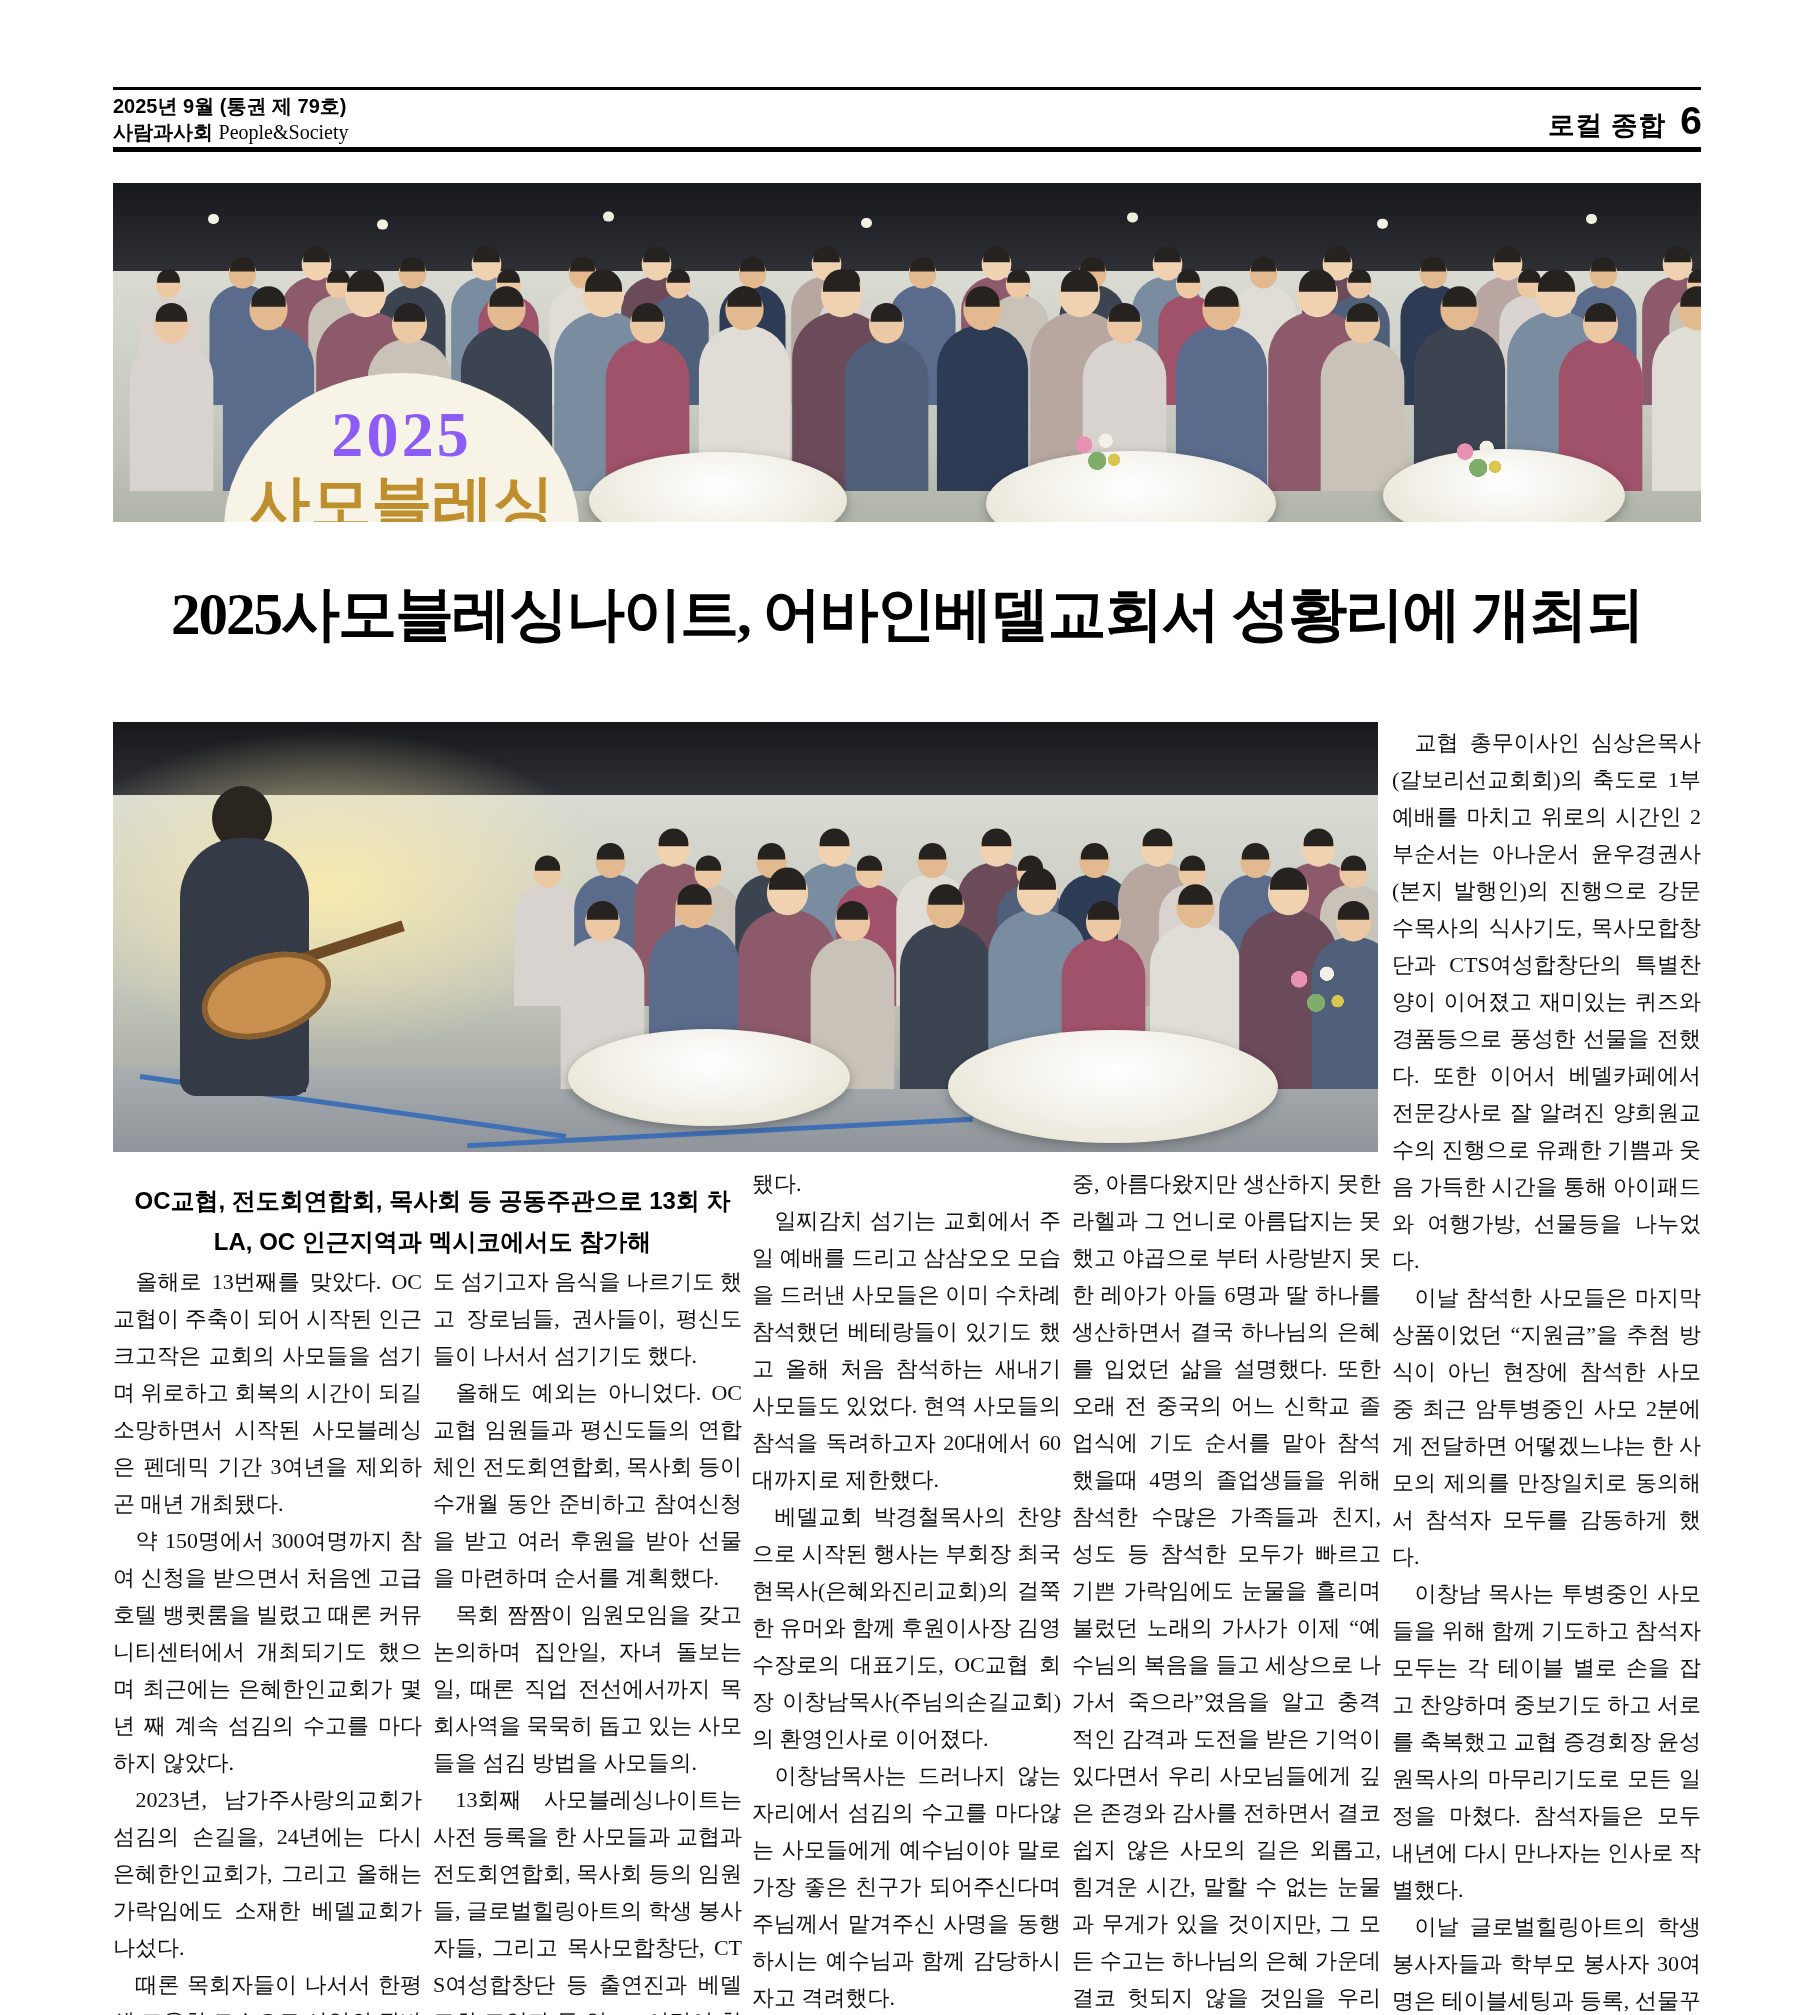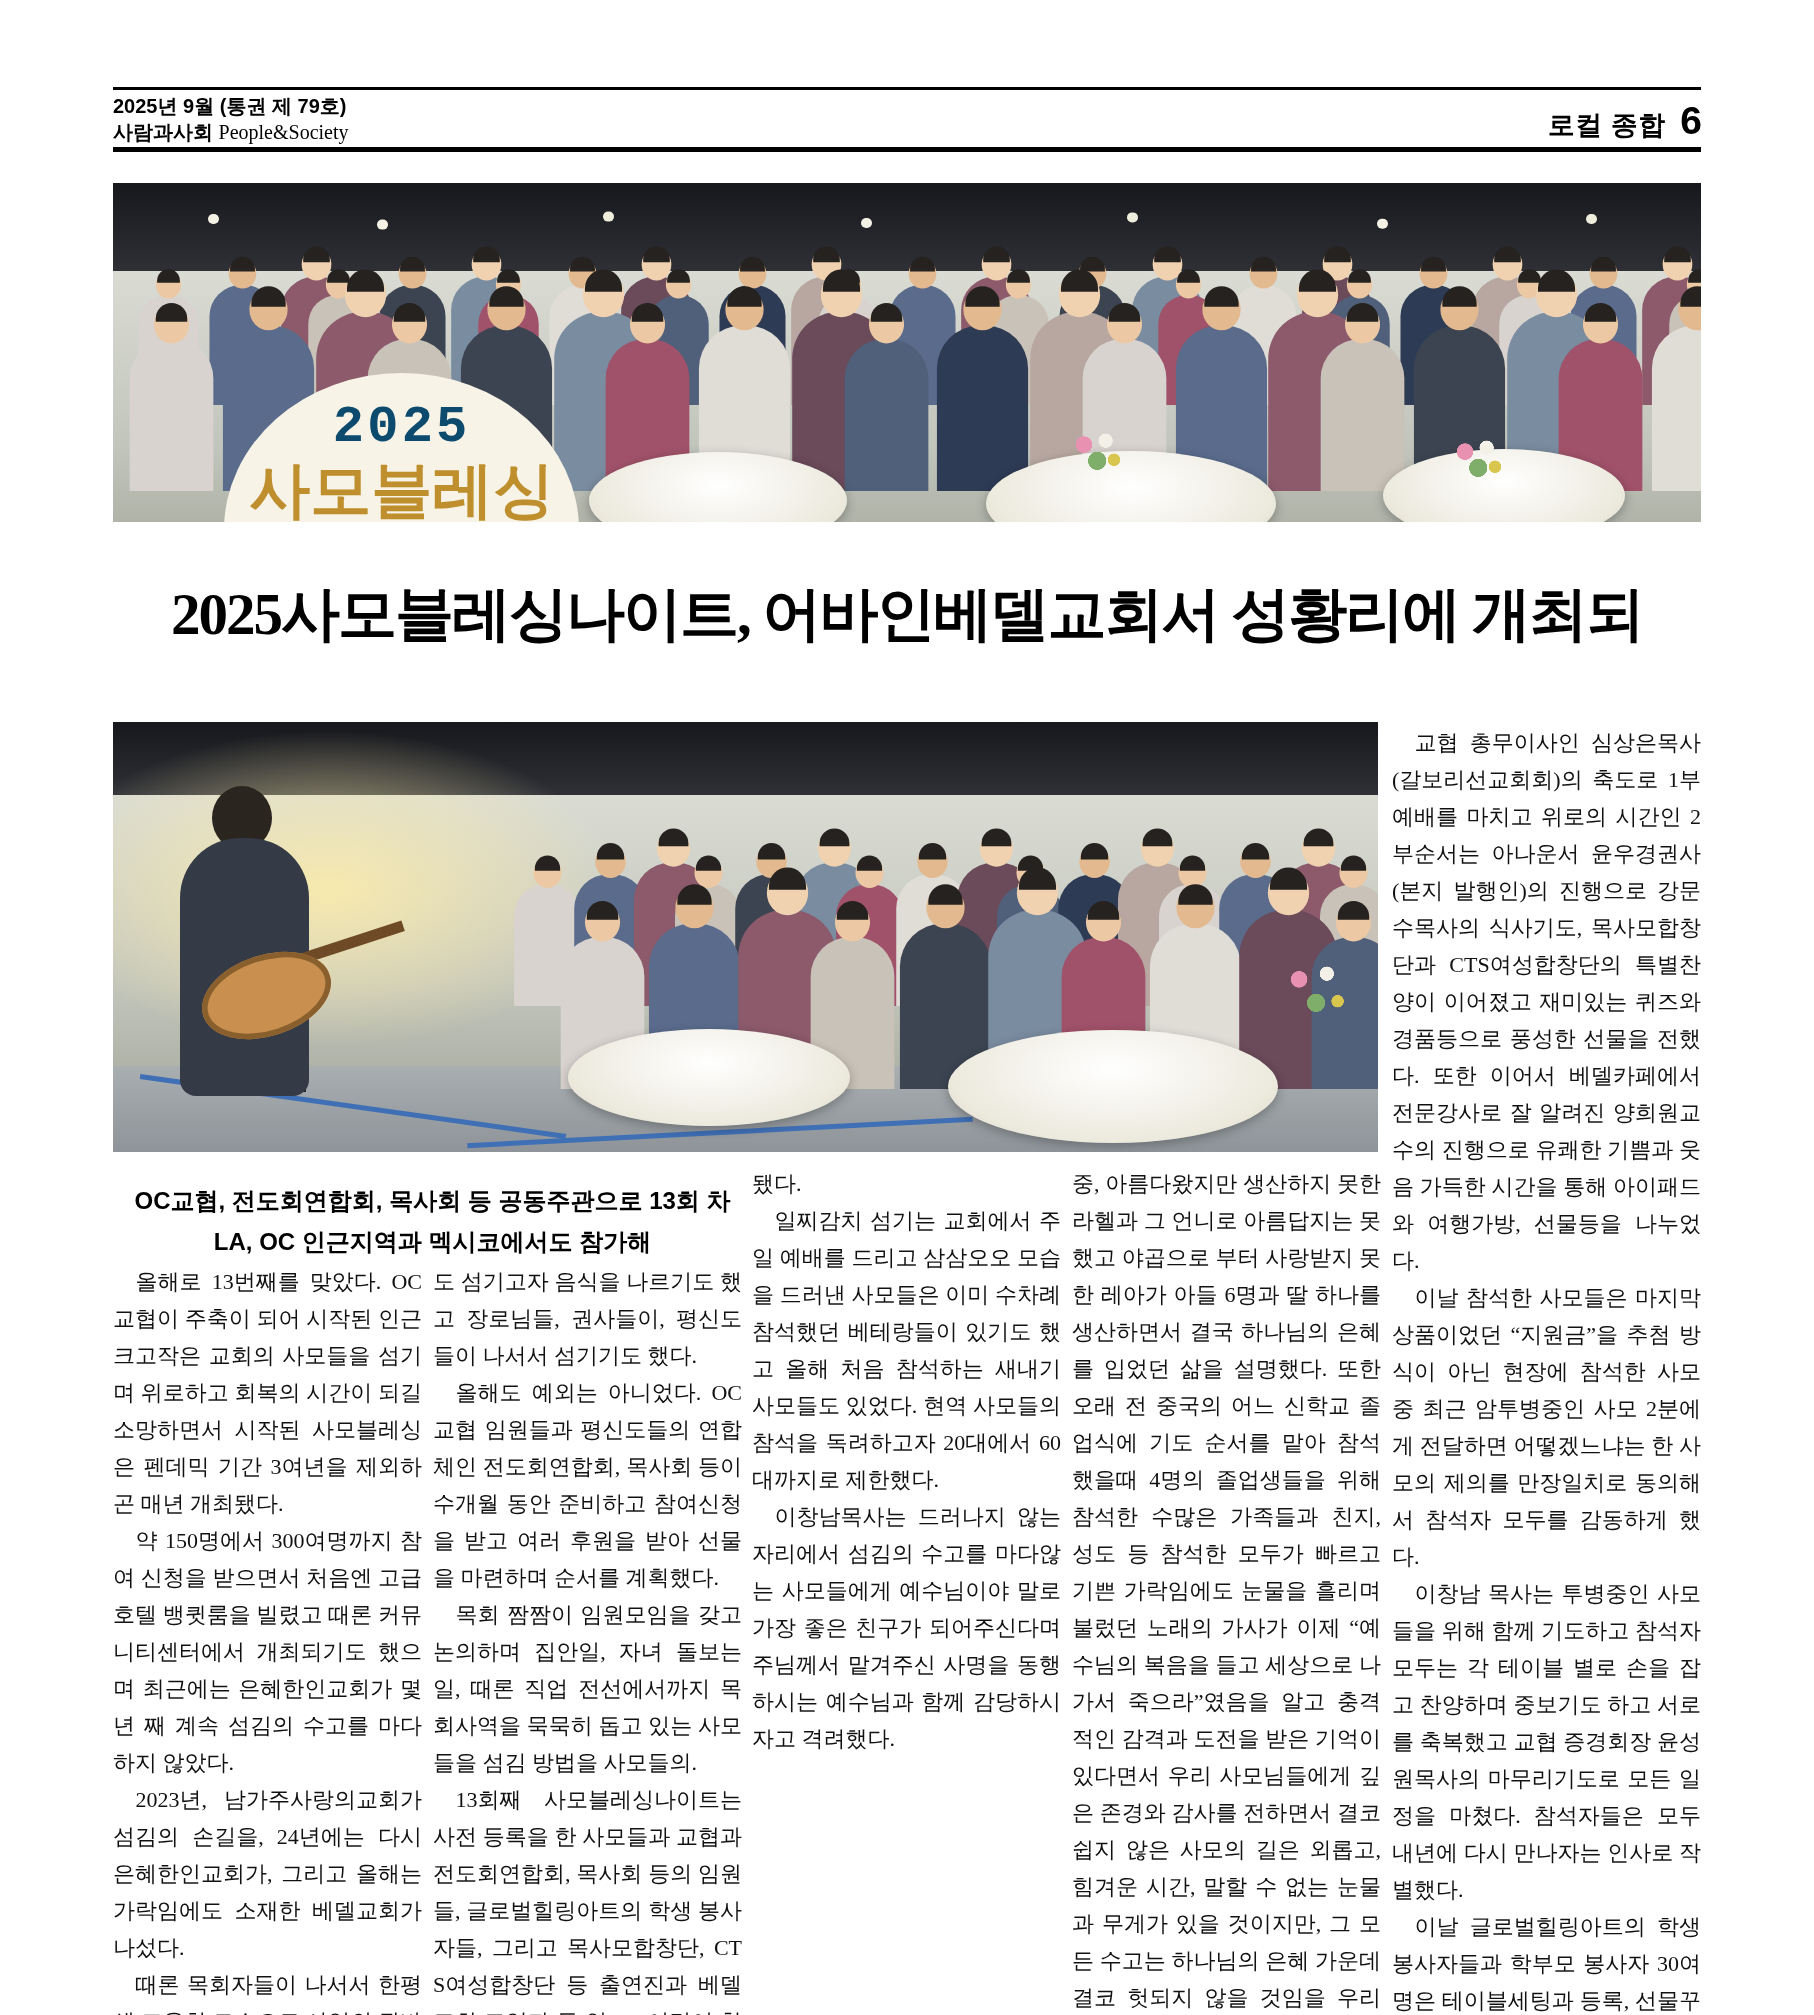--- a/index.html
+++ b/index.html
@@ -41,22 +41,22 @@
   .person{position:absolute;bottom:0;}
   .person .head{width:39px;height:42px;border-radius:50%;margin:0 auto;position:relative;}
   .person .head::before{content:"";position:absolute;top:-3.2px;left:2.4px;right:2.4px;height:21px;
             border-radius:22px 22px 0 0;background:#26221f;}
   .person .torso{width:93px;height:169px;border-radius:44px 44px 0 0;margin-top:-4.8px;}
 
   
   .badge{position:absolute;left:7%;top:56%;width:355px;height:314px;border-radius:50%;
          background:#f7f3e6;display:flex;flex-direction:column;align-items:center;
          padding-top:28px;box-sizing:border-box;text-align:center;}
-  .badge-year{font-family:Liberation Mono, monospace;font-weight:700;font-size:52px;
-              letter-spacing:3.2px;color:#0c4a6e;line-height:1.05;}
+  .badge-year{font-family:Liberation Serif, serif;font-weight:700;font-size:64px;
+              letter-spacing:3.2px;color:#8b5cf6;line-height:1.05;}
   .badge-line{font-family:"Liberation Sans",sans-serif;font-weight:700;font-size:61px;
               color:#bf8f2d;line-height:1.15;}
 
   
   .glow{position:absolute;left:-6%;top:2%;width:46%;height:74%;
         background:radial-gradient(closest-side,rgba(255,238,170,.85),rgba(255,238,170,0));}
   .guitarist{position:absolute;left:4%;bottom:14%;width:169px;height:306px;}
   .guitarist .g-head{position:absolute;left:48px;top:0;width:60px;height:64px;border-radius:50%;background:#2b2520;}
   .guitarist .g-body{position:absolute;left:16px;top:52px;width:129px;height:258px;border-radius:60px 60px 16px 16px;background:#343a46;}
   .guitarist .g-guitar{position:absolute;left:36px;top:169px;width:133px;height:81px;border-radius:50%;
@@ -466,20 +466,21 @@
 
   <p class="para no-indent">도 섬기고자 음식을 나르기도 했고 장로님들, 권사들이, 평신도들이 나서서 섬기기도 했다.</p>
       <p class="para">올해도 예외는 아니었다. OC교협 임원들과 평신도들의 연합체인 전도회연합회, 목사회 등이 수개월 동안 준비하고 참여신청을 받고 여러 후원을 받아 선물을 마련하며 순서를 계획했다.</p>
       <p class="para">목회 짬짬이 임원모임을 갖고 논의하며 집안일, 자녀 돌보는일, 때론 직업 전선에서까지 목회사역을 묵묵히 돕고 있는 사모들을 섬김 방법을 사모들의.</p>
       <p class="para">13회째 사모블레싱나이트는 사전 등록을 한 사모들과 교협과 전도회연합회, 목사회 등의 임원들, 글로벌힐링아트의 학생 봉사자들, 그리고 목사모합창단, CTS여성합창단 등 출연진과 베델교회 교역자 등 약 240여명이 참석한 가운데 베델교회 체육관에서 성대히 개최</p>
     </div>
   <div id="col3" class="col">
 
   <p class="para no-indent">됐다.</p>
       <p class="para">일찌감치 섬기는 교회에서 주일 예배를 드리고 삼삼오오 모습을 드러낸 사모들은 이미 수차례 참석했던 베테랑들이 있기도 했고 올해 처음 참석하는 새내기 사모들도 있었다. 현역 사모들의 참석을 독려하고자 20대에서 60대까지로 제한했다.</p>
+      <p class="para">베델교회 박경철목사의 찬양으로 시작된 행사는 부회장 최국현목사(은혜와진리교회)의 걸쭉한 유머와 함께 후원이사장 김영수장로의 대표기도, OC교협 회장 이창남목사(주님의손길교회)의 환영인사로 이어졌다.</p>
       <p class="para">이창남목사는 드러나지 않는 자리에서 섬김의 수고를 마다않는 사모들에게 예수님이야 말로 가장 좋은 친구가 되어주신다며 주님께서 맡겨주신 사명을 동행하시는 예수님과 함께 감당하시자고 격려했다.</p>
     </div>
   <div id="col4" class="col">
 
   <p class="para no-indent">중, 아름다왔지만 생산하지 못한 라헬과 그 언니로 아름답지는 못했고 야곱으로 부터 사랑받지 못한 레아가 아들 6명과 딸 하나를 생산하면서 결국 하나님의 은혜를 입었던 삶을 설명했다. 또한 오래 전 중국의 어느 신학교 졸업식에 기도 순서를 맡아 참석 했을때 4명의 졸업생들을 위해 참석한 수많은 가족들과 친지, 성도 등 참석한 모두가 빠르고 기쁜 가락임에도 눈물을 흘리며 불렀던 노래의 가사가 이제 “예수님의 복음을 들고 세상으로 나가서 죽으라”였음을 알고 충격적인 감격과 도전을 받은 기억이 있다면서 우리 사모님들에게 깊은 존경와 감사를 전하면서 결코 쉽지 않은 사모의 길은 외롭고, 힘겨운 시간, 말할 수 없는 눈물과 무게가 있을 것이지만, 그 모든 수고는 하나님의 은혜 가운데 결코 헛되지 않을 것임을 우리 모두가 알고 믿고 있다고 강조하면서 “복음 들고 나가서 죽으라” 라고 말씀을 맺었다.</p>
     </div>
 
 </div>
 
 

